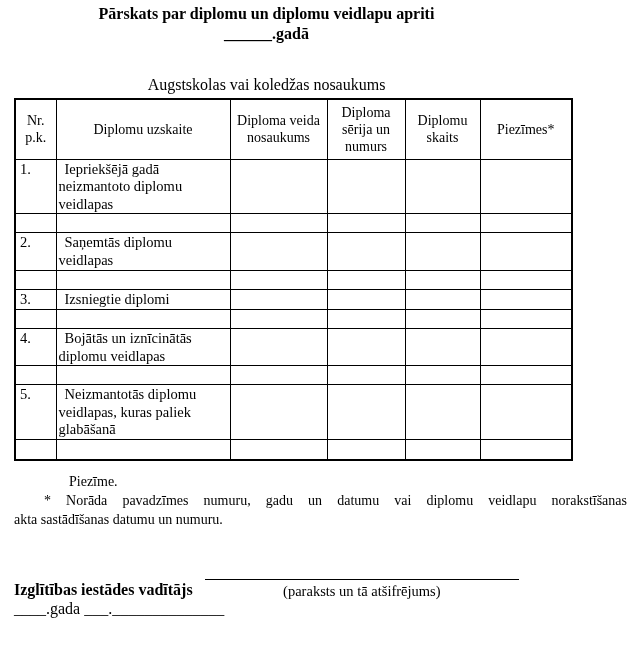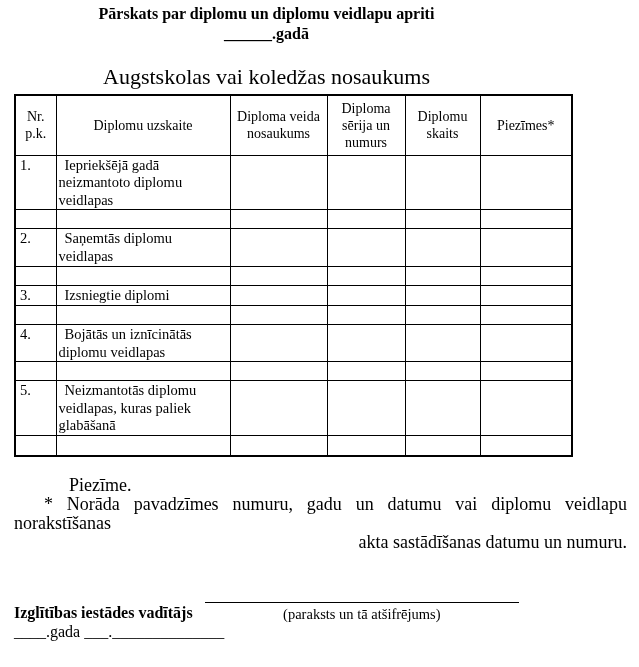--- a/index.html
+++ b/index.html
@@ -6,21 +6,21 @@
   html, body { background: #ffffff; }
   body {
     width: 639px; height: 667px;
     color: #000;
     font-family: "Liberation Serif", "DejaVu Serif", serif;
     overflow: hidden;
   }
   .page { width: 530px; height: 667px; padding: 4px 11px 0 14px; }
 
   .title { text-align: center; font-weight: bold; font-size: 16px; line-height: 20px; }
-  .subtitle { text-align: center; font-size: 22px; margin-top: 20px; }
+  .subtitle { text-align: center; font-size: 16px; margin-top: 32px; }
 
   table.form-table {
     border-collapse: collapse;
     margin-top: 4px;
     width: 557px;
     table-layout: fixed;
   }
   table.form-table, table.form-table td, table.form-table th {
     border: 1px solid #000;
   }
@@ -41,24 +41,24 @@
   td.nr { padding-left: 4px; }
   td.lbl { text-indent: 6px; }
   tr.r1 { height: 53px; }
   tr.r2 { height: 38px; }
   tr.r3 { height: 20px; }
   tr.r4 { height: 36px; }
   tr.r5 { height: 55px; }
   tr.sp  { height: 19px; }
   tr.sp5 { height: 20px; }
 
-  .note { margin-top: 19px; width: 613px; font-size: 18px; line-height: 19px; }
+  .note { margin-top: 11px; width: 613px; font-size: 14px; line-height: 19px; }
   .note-head { text-indent: 55px; }
   .note-line1 { text-indent: 30px; text-align: justify; text-align-last: justify; }
-  .note-line2 { text-align: right; }
+  .note-line2 { text-align: left; }
 
   .sig-row { display: flex; align-items: flex-end; margin-top: 32px; font-size: 16px; }
   .sig-label { white-space: nowrap; padding-bottom: 1px; font-weight: bold; }
   .sig-area { flex: 1; display: flex; flex-direction: column; margin-left: 12px; }
   .sig-line { display: block; height: 19px; border-bottom: 1px solid #000; }
   .sig-caption { display: block; text-align: center; font-size: 14.5px; line-height: 18px; margin-top: 2px; }
 
   .date-line { font-size: 16px; }
 </style>
 </head>

